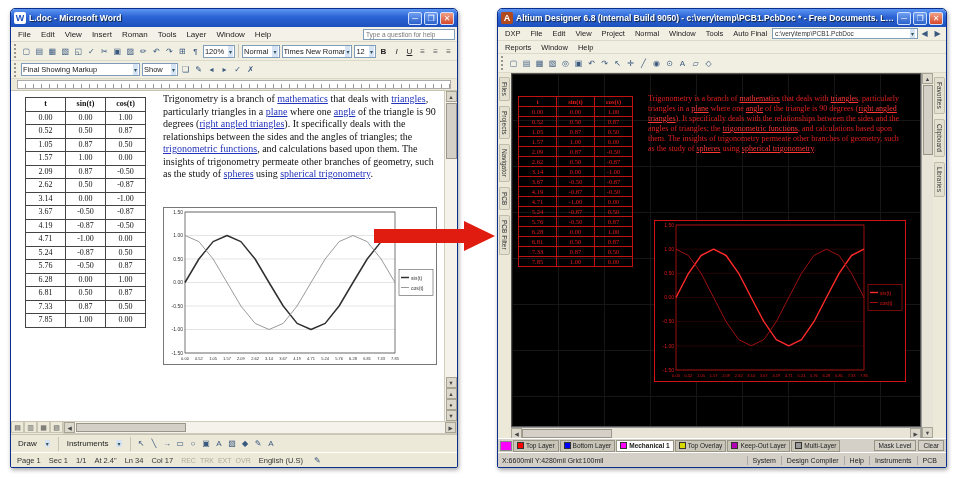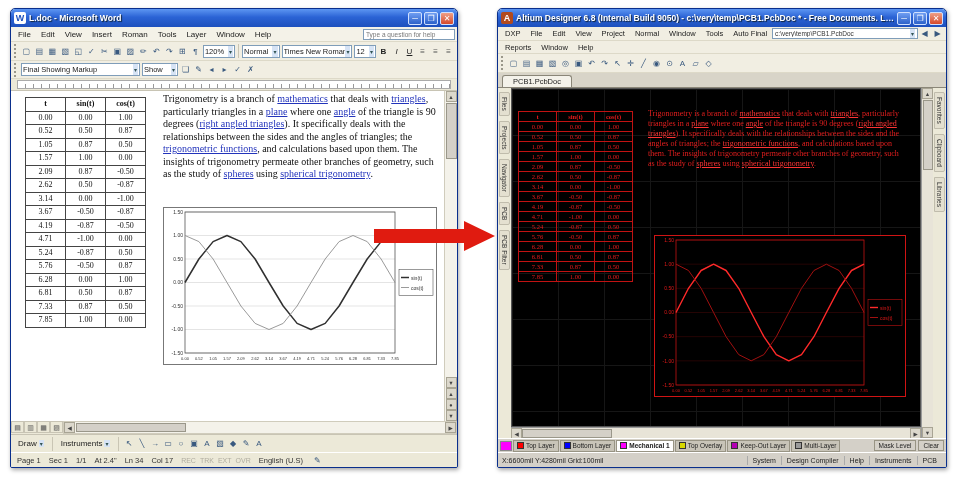--- a/index.html
+++ b/index.html
@@ -50,21 +50,21 @@
 .vscroll{flex:0 0 13px;display:flex;flex-direction:column;align-items:center;background:#f4f2ea;border-left:1px solid #d0ccbc}
 .sbtn{width:11px;height:11px;background:#dcd8cc;border:1px solid #a8a494;font-size:5.5px;line-height:10px;text-align:center;color:#444;flex:0 0 auto}
 .vthumb{width:11px;height:56px;background:#d4d0c8;border:1px solid #9a978a;margin:1px 0}
 .vspacer{flex:1}
 .hscrollrow{height:13px;flex:0 0 13px;display:flex;background:#ece9d8}
 .viewbtns{display:flex}
 .vbtn{width:13px;height:12px;font-size:7px;text-align:center;line-height:11px;background:#ece9d8;border:1px solid #c8c4b4;color:#555}
 .hscroll{flex:1;background:#f4f2ea;border:1px solid #d0ccbc;display:flex;align-items:center;overflow:hidden}
 .hthumb{width:110px;height:9px;background:#d4d0c8;border:1px solid #9a978a;margin:0 1px}
 .drawbar{height:18px;flex:0 0 18px;display:flex;align-items:center;background:#ece9d8;border-top:1px solid #c8c4b4;font-size:8px;gap:2px;padding:0 3px;color:#222;overflow:hidden;white-space:nowrap}
-.dbtn{padding:1px 4px;display:inline-flex;gap:2px;align-items:center}
+.dbtn{padding:1px 4px;display:inline-flex;gap:8px;align-items:center}
 .statusbar{height:15px;flex:0 0 15px;background:#ece9d8;border-top:1px solid #fff;display:flex;align-items:center;font-size:7.5px;color:#333;gap:8px;padding:0 6px;overflow:hidden;white-space:nowrap}
 .flags{display:flex;gap:4px}
 .flag{color:#b0ada0;font-size:7px}
 
 
 .amenu{height:14px;flex:0 0 14px;display:flex;align-items:center;background:#f1eee2;border-bottom:1px solid #ddd9c8;font-size:7.5px;padding:0 2px;color:#222}
 .amenu2{height:13px;flex:0 0 13px}
 .pathcombo{margin-left:auto;width:148px;height:11px;background:#fff;border:1px solid #7f9db9;font-size:6.5px;display:flex;align-items:center;padding:0 2px;color:#333;overflow:hidden;white-space:nowrap}
 .tabrow{height:15px;flex:0 0 15px;background:#d8d4c8;display:flex;align-items:flex-end;padding:0 4px;border-bottom:1px solid #8a8678}
 .doctab{background:#f4f2ea;border:1px solid #8a8678;border-bottom:none;border-radius:3px 3px 0 0;font-size:7.5px;padding:1px 10px;color:#222}
@@ -467,23 +467,20 @@
           <span class="tbicon">↖</span>
           <span class="tbicon">✛</span>
           <span class="tbicon">╱</span>
           <span class="tbicon">◉</span>
           <span class="tbicon">⊙</span>
           <span class="tbicon">A</span>
           <span class="tbicon">▱</span>
           <span class="tbicon">◇</span>
         </div>
     </div>
-    <div class="tabrow">
-      <span class="doctab">PCB1.PcbDoc</span>
-    </div>
     <div class="amain">
       <div class="sidetabs">
 
       <span class="vtab">Files</span>
           <span class="vtab">Projects</span>
           <span class="vtab">Navigator</span>
           <span class="vtab">PCB</span>
           <span class="vtab">PCB Filter</span>
         </div>
       <div class="canvascol">

